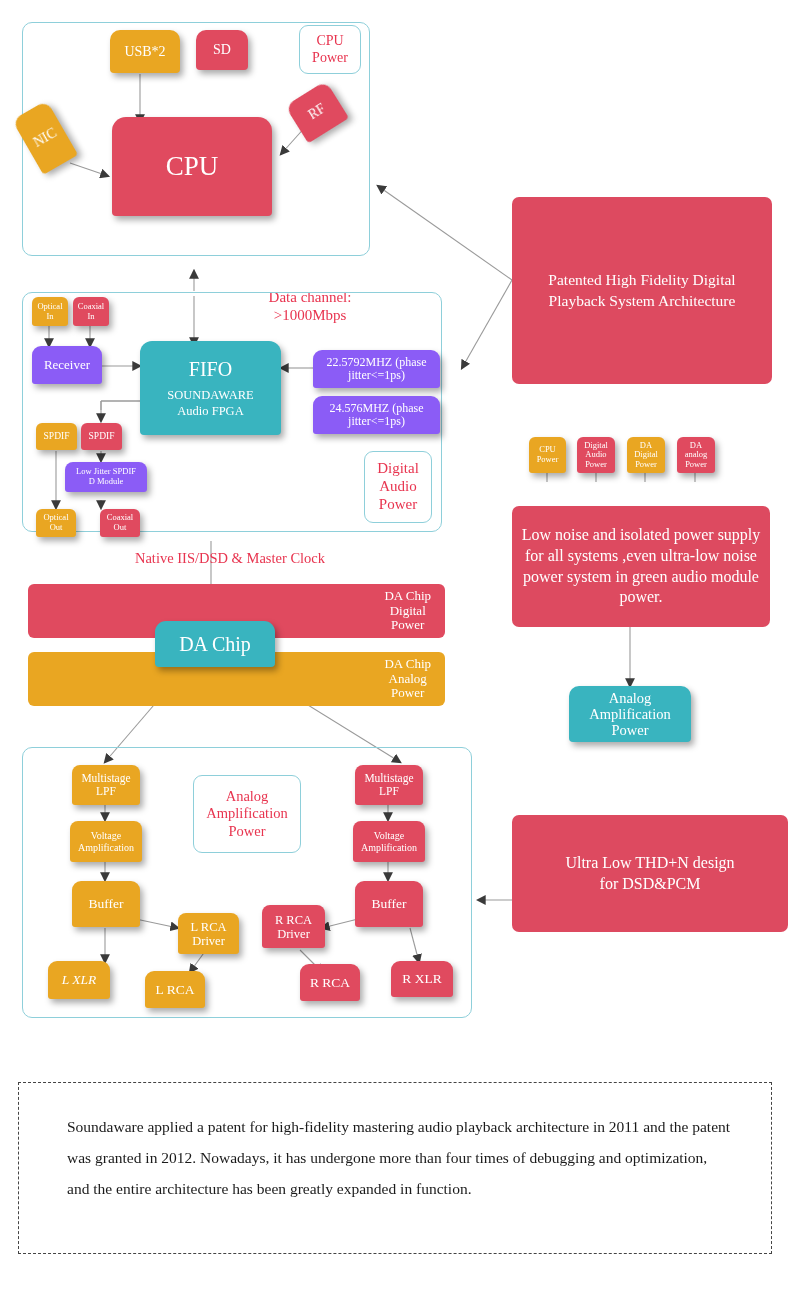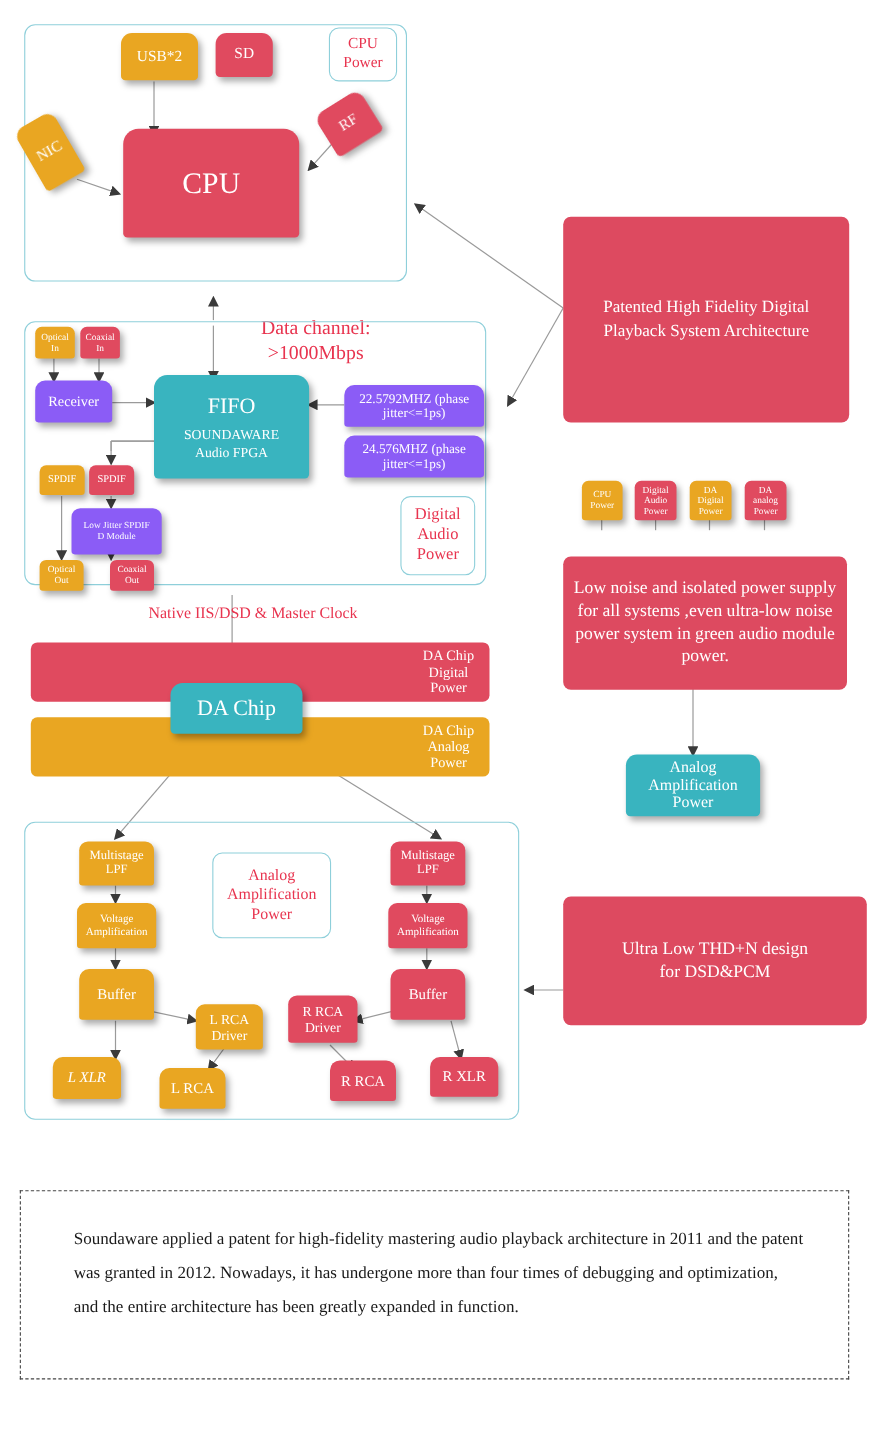--- a/index.html
+++ b/index.html
@@ -166,21 +166,21 @@
 
   <div class="node red" style="left:196px; top:30px; width:52px; height:40px; font-size:14px;">SD</div>
 
   <div class="node yellow" style="left:25px; top:106px; width:40px; height:63px; font-size:14px; transform:rotate(-30deg);">NIC</div>
 
   <div class="node red" style="left:293px; top:90px; width:48px; height:44px; font-size:14px; transform:rotate(-32deg);">RF</div>
 
   <div class="plainbox" style="left:299px; top:25px; width:62px; height:49px; font-size:14px; white-space:pre-line;">CPU
 Power</div>
 
-  <div class="lbl" style="left:192px; top:288px; width:190px; font-size:18px; white-space:pre-line;">Data channel:
+  <div class="lbl" style="left:215px; top:288px; width:190px; font-size:15px; white-space:pre-line;">Data channel:
 &gt;1000Mbps</div>
 
   <div class="grp" style="left:22px; top:292px; width:420px; height:240px;"></div>
 
   <div class="node yellow" style="left:32px; top:297px; width:36px; height:29px; font-size:8.5px; white-space:pre-line; border-radius:6px 6px 3px 3px;">Optical
 In</div>
 
   <div class="node red" style="left:73px; top:297px; width:36px; height:29px; font-size:8.5px; white-space:pre-line; border-radius:6px 6px 3px 3px;">Coaxial
 In</div>
 
@@ -189,21 +189,21 @@
   <div class="node teal" style="left:140px; top:341px; width:141px; height:94px; border-radius:12px 12px 4px 4px; flex-direction:column; gap:2px;">
     <span style="font-size:20px;">FIFO</span>
     <span style="font-size:12.5px; margin-top:6px;">SOUNDAWARE</span>
     <span style="font-size:12.5px;">Audio FPGA</span>
   </div>
 
   <div class="node yellow" style="left:36px; top:423px; width:41px; height:27px; font-size:9.5px; border-radius:6px 6px 3px 3px;">SPDIF</div>
 
   <div class="node red" style="left:81px; top:423px; width:41px; height:27px; font-size:9.5px; border-radius:6px 6px 3px 3px;">SPDIF</div>
 
-  <div class="node navy" style="left:65px; top:462px; width:82px; height:42px; font-size:8.5px; white-space:pre-line; border-radius:8px 8px 3px 3px;">Low Jitter SPDIF
+  <div class="node navy" style="left:65px; top:462px; width:82px; height:30px; font-size:8.5px; white-space:pre-line; border-radius:8px 8px 3px 3px;">Low Jitter SPDIF
 D Module</div>
 
   <div class="node yellow" style="left:36px; top:509px; width:40px; height:28px; font-size:8.5px; white-space:pre-line; border-radius:6px 6px 3px 3px;">Optical
 Out</div>
 
   <div class="node red" style="left:100px; top:509px; width:40px; height:28px; font-size:8.5px; white-space:pre-line; border-radius:6px 6px 3px 3px;">Coaxial
 Out</div>
 
   <div class="node navy" style="left:313px; top:350px; width:127px; height:38px; font-size:12px; white-space:pre-line; border-radius:9px 9px 3px 3px;">22.5792MHZ (phase
 jitter&lt;=1ps)</div>

